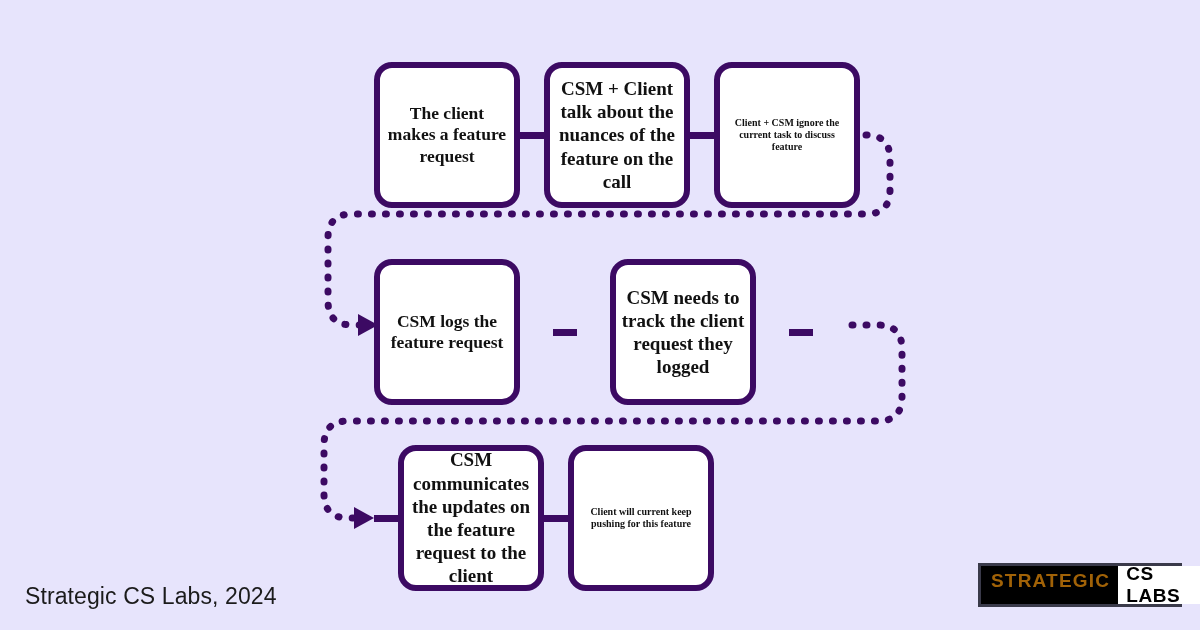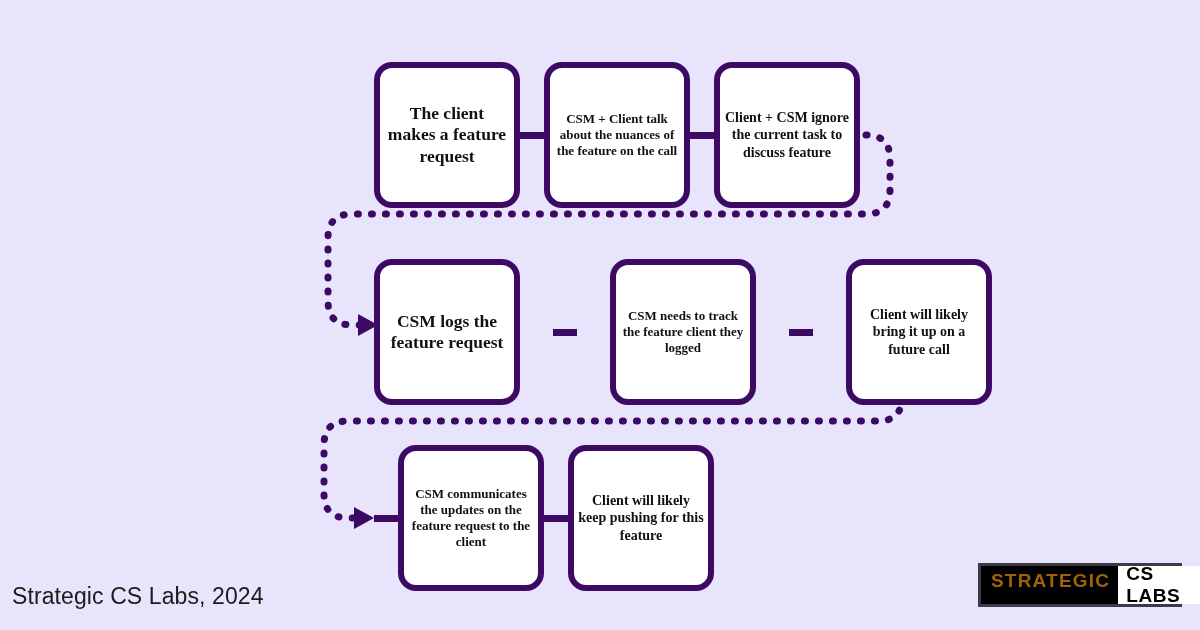--- a/index.html
+++ b/index.html
@@ -58,35 +58,35 @@
     font-weight: bold;
     line-height: 1.22;
     padding: 6px 4px;
     font-family: Liberation Serif, serif;
   }
   .node-a { width: 146px; height: 146px; }
   .node-b { width: 146px; height: 146px; }
   .node-c { width: 146px; height: 146px; }
 
   .fs-lg { font-size: 17.5px; }
-  .fs-md { font-size: 14px; }
-  .fs-sm { font-size: 13px; }
+  .fs-md { font-size: 10px; }
+  .fs-sm { font-size: 19px; }
 
   
   .link {
     width: 24px;
     height: 7px;
     background: #3C0A63;
     flex: 0 0 auto;
   }
 
   
   #caption {
     position: absolute;
-    left: 12px;
+    left: 25px;
     top: 583px;
     font-size: 23px;
     color: #1B1B1B;
     font-weight: normal;
     letter-spacing: 0.1px;
     z-index: 3;
   }
 
   
   #logo {
@@ -141,30 +141,29 @@
     <div class="node node-a fs-lg">The client makes a feature request</div>
     <div class="link"></div>
     <div class="node node-b fs-sm">CSM + Client talk about the nuances of the feature on the call</div>
     <div class="link"></div>
     <div class="node node-c fs-md">Client + CSM ignore the current task to discuss feature</div>
   </div>
 
   <div class="row row-2">
     <div class="node node-a fs-lg">CSM logs the feature request</div>
     <div class="link"></div>
-    <div class="node node-b fs-sm">CSM needs to track the feature client they logged</div>
+    <div class="node node-b fs-sm">CSM needs to track the client request they logged</div>
     <div class="link"></div>
-    <div class="node node-c fs-md">Client will likely bring it up on a future call</div>
   </div>
 
   <div class="row row-3">
     <div class="link"></div>
     <div class="node node-b fs-sm">CSM communicates the updates on the feature request to the client</div>
     <div class="link"></div>
-    <div class="node node-c fs-md">Client will likely keep pushing for this feature</div>
+    <div class="node node-c fs-md">Client will current keep pushing for this feature</div>
   </div>
 
   <div id="caption">Strategic CS Labs, 2024</div>
 
   <div id="logo">
     <span class="lg-left">STRATEGIC</span>
     <span class="lg-right">CS LABS</span>
   </div>
 
 </div>

